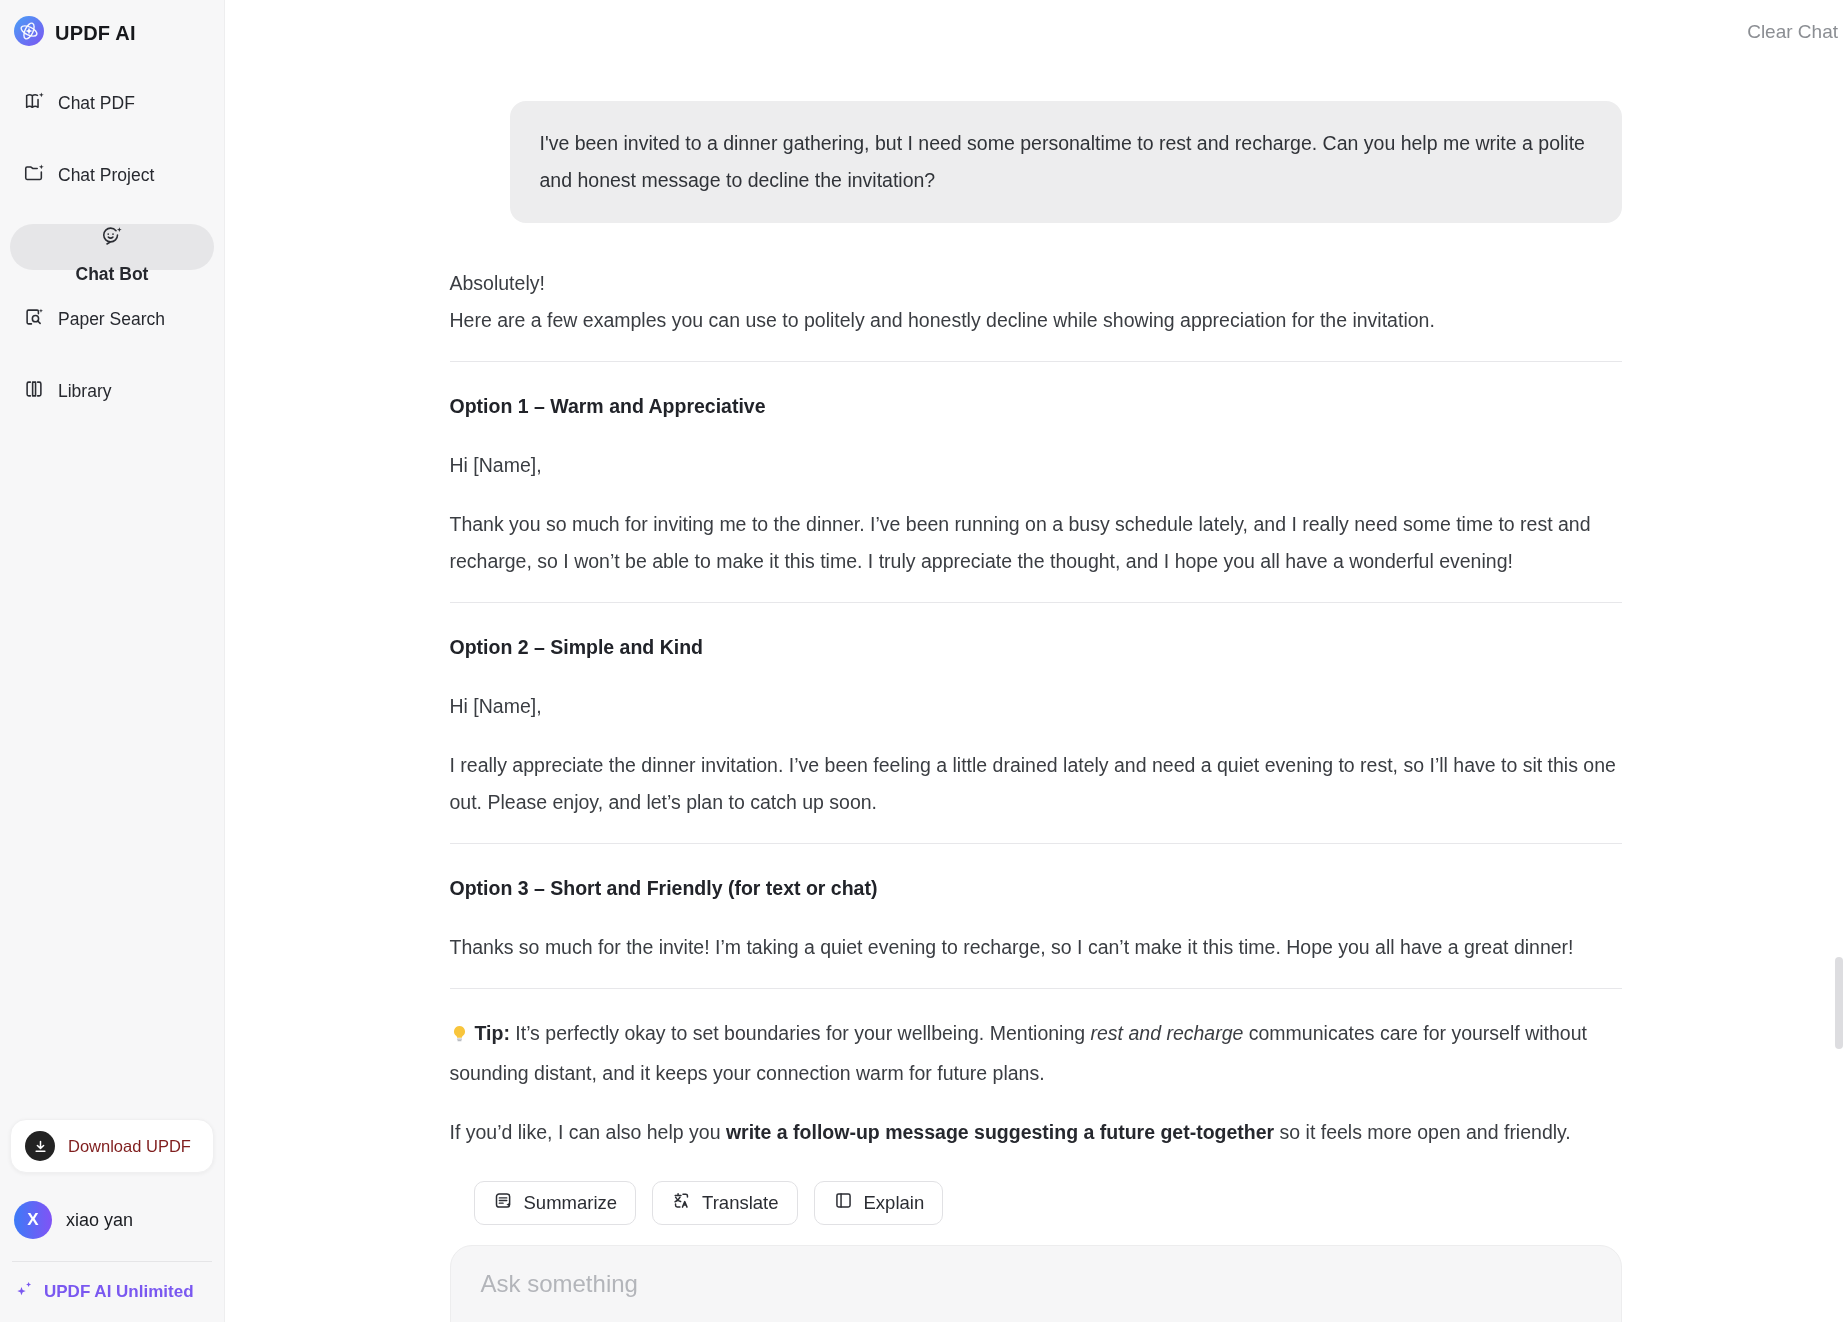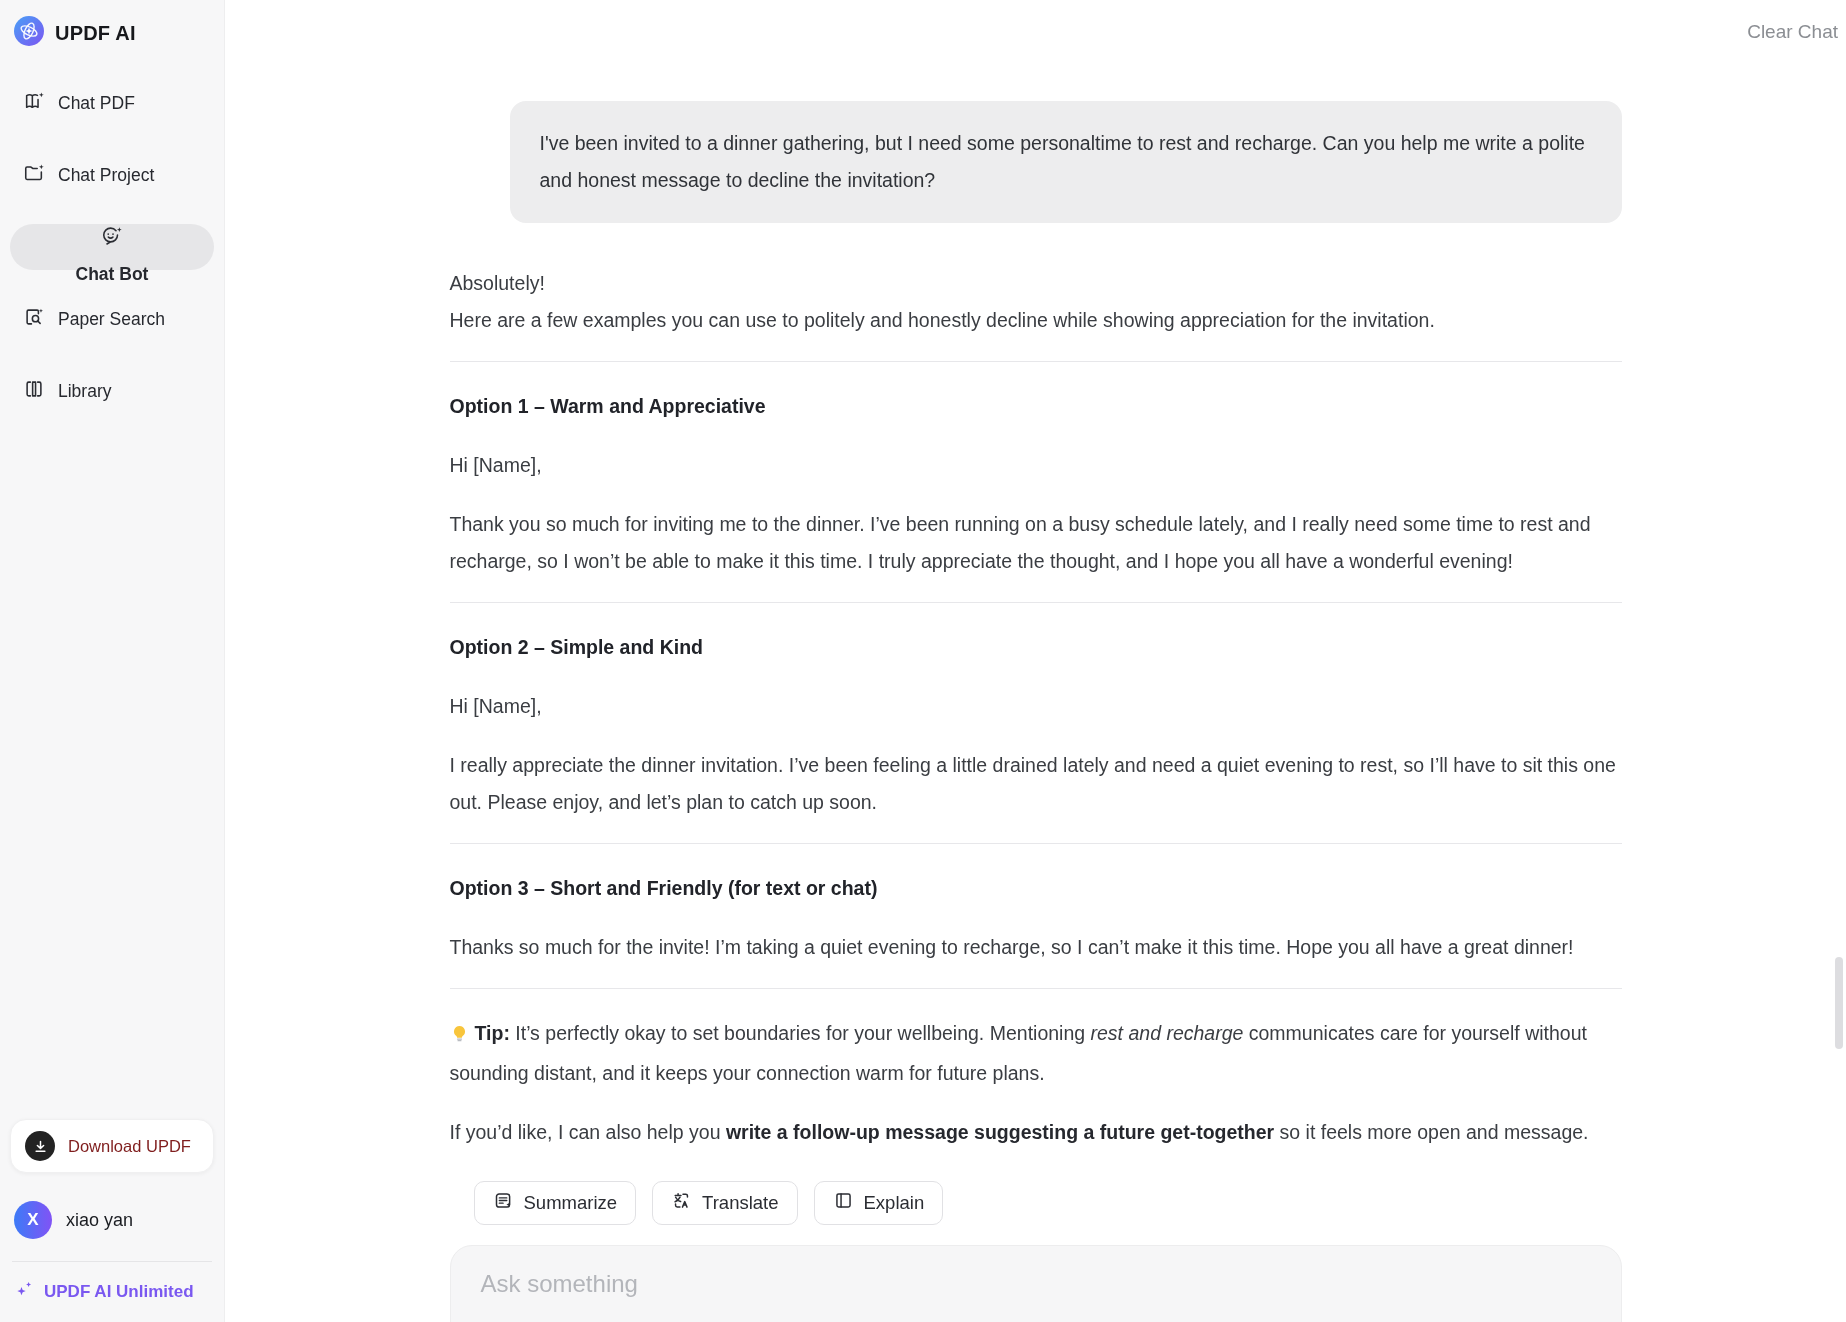--- a/index.html
+++ b/index.html
@@ -229,21 +229,21 @@
 
       <p>
         <span class="tip-icon">
           <svg width="19" height="19" viewBox="0 0 24 24">
             <path d="M12 2.5a7 7 0 0 0-4 12.7c.7.55 1 1.3 1 2.3h6c0-1 .3-1.75 1-2.3a7 7 0 0 0-4-12.7z" fill="#f8c53c"></path>
             <path d="M9.5 19h5M10.2 21h3.6" stroke="#b9bcc1" stroke-width="1.6" stroke-linecap="round" fill="none"></path>
           </svg>
         </span><span class="bold">Tip:</span><span> It’s perfectly okay to set boundaries for your wellbeing. Mentioning </span><span class="italic">rest and recharge</span><span> communicates care for yourself without sounding distant, and it keeps your connection warm for future plans.</span>
       </p>
 
-      <p><span>If you’d like, I can also help you </span><span class="bold">write a follow-up message suggesting a future get-together</span><span> so it feels more open and message.</span></p>
+      <p><span>If you’d like, I can also help you </span><span class="bold">write a follow-up message suggesting a future get-together</span><span> so it feels more open and friendly.</span></p>
     </div>
 
     <div class="action-row">
       <button class="action-btn">
         <span>
           <svg class="lineicon" width="21" height="21" viewBox="0 0 24 24">
             <rect x="4" y="4.5" width="15" height="15" rx="3"></rect>
             <path d="M7.3 9h8.4 M7.3 12h8.4 M7.3 15h4.2"></path>
             <path d="M17.5 14.5l.6 1.6 1.6.6-1.6.6-.6 1.6-.6-1.6-1.6-.6 1.6-.6z" fill="#2b2d33" stroke="none"></path>
           </svg>

